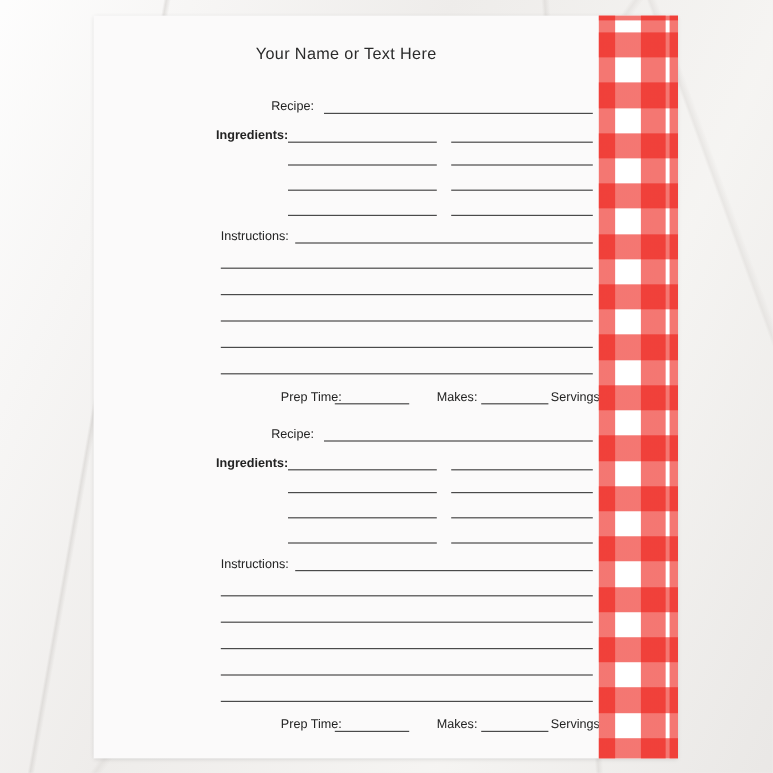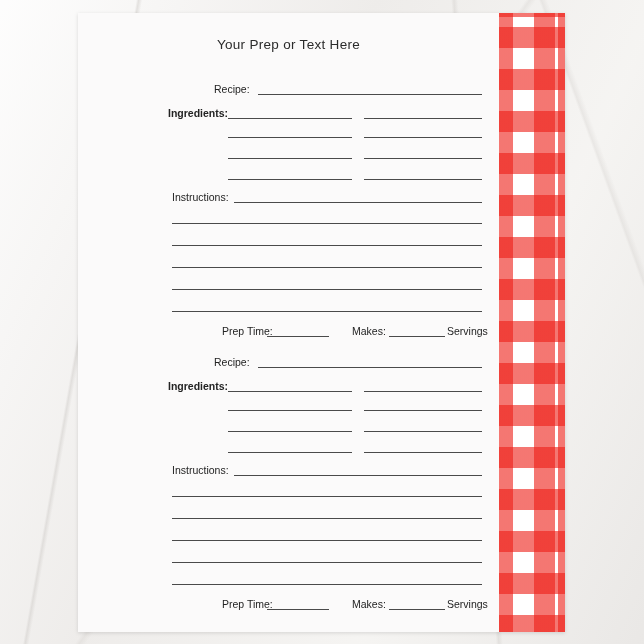--- a/index.html
+++ b/index.html
@@ -78,21 +78,21 @@
     width: 421px;
     text-align: center;
     font-family: "Liberation Sans", sans-serif;
     font-size: 13.5px;
     color: #2b2b2b;
     letter-spacing: 0.3px;
   }
 
   .card {
     position: absolute;
-    left: 4px;
+    left: 16px;
     width: 421px;
   }
   .card.first { top: 64px; }
   .card.second { top: 337px; }
 
   .row {
     position: relative;
     height: 22px;
   }
   .lbl {
@@ -133,21 +133,21 @@
 </style>
 </head>
 <body>
 
 <div id="backdrop"></div>
 
 <div id="sheet">
 
   <div class="page-inner">
 
-    <div id="header-text">Your Prep or Text Here</div>
+    <div id="header-text">Your Name or Text Here</div>
 
     <div class="card first">
 
       <div class="row" style="height:24px">
         <span class="lbl lbl-recipe">Recipe:</span>
         <span class="line line-recipe"></span>
       </div>
 
       <div class="row" style="height:20px">
         <span class="lbl lbl-ingredients">Ingredients:</span>

